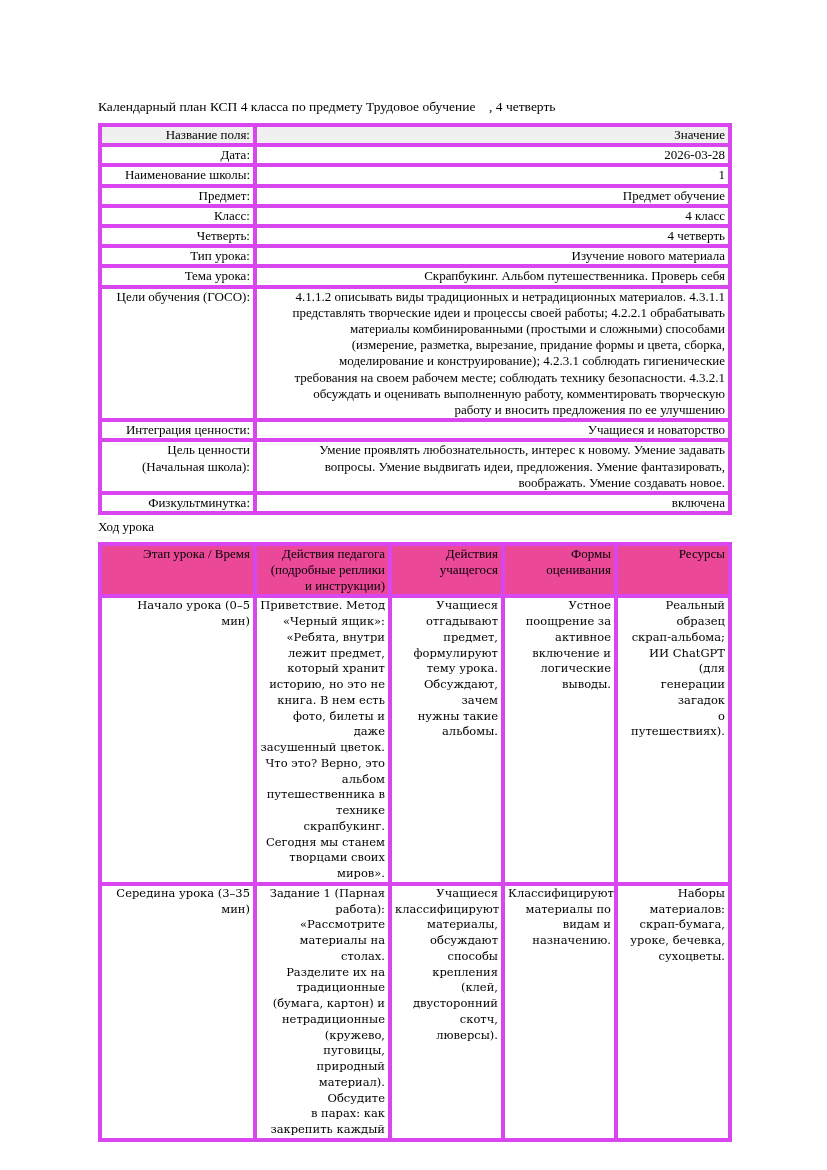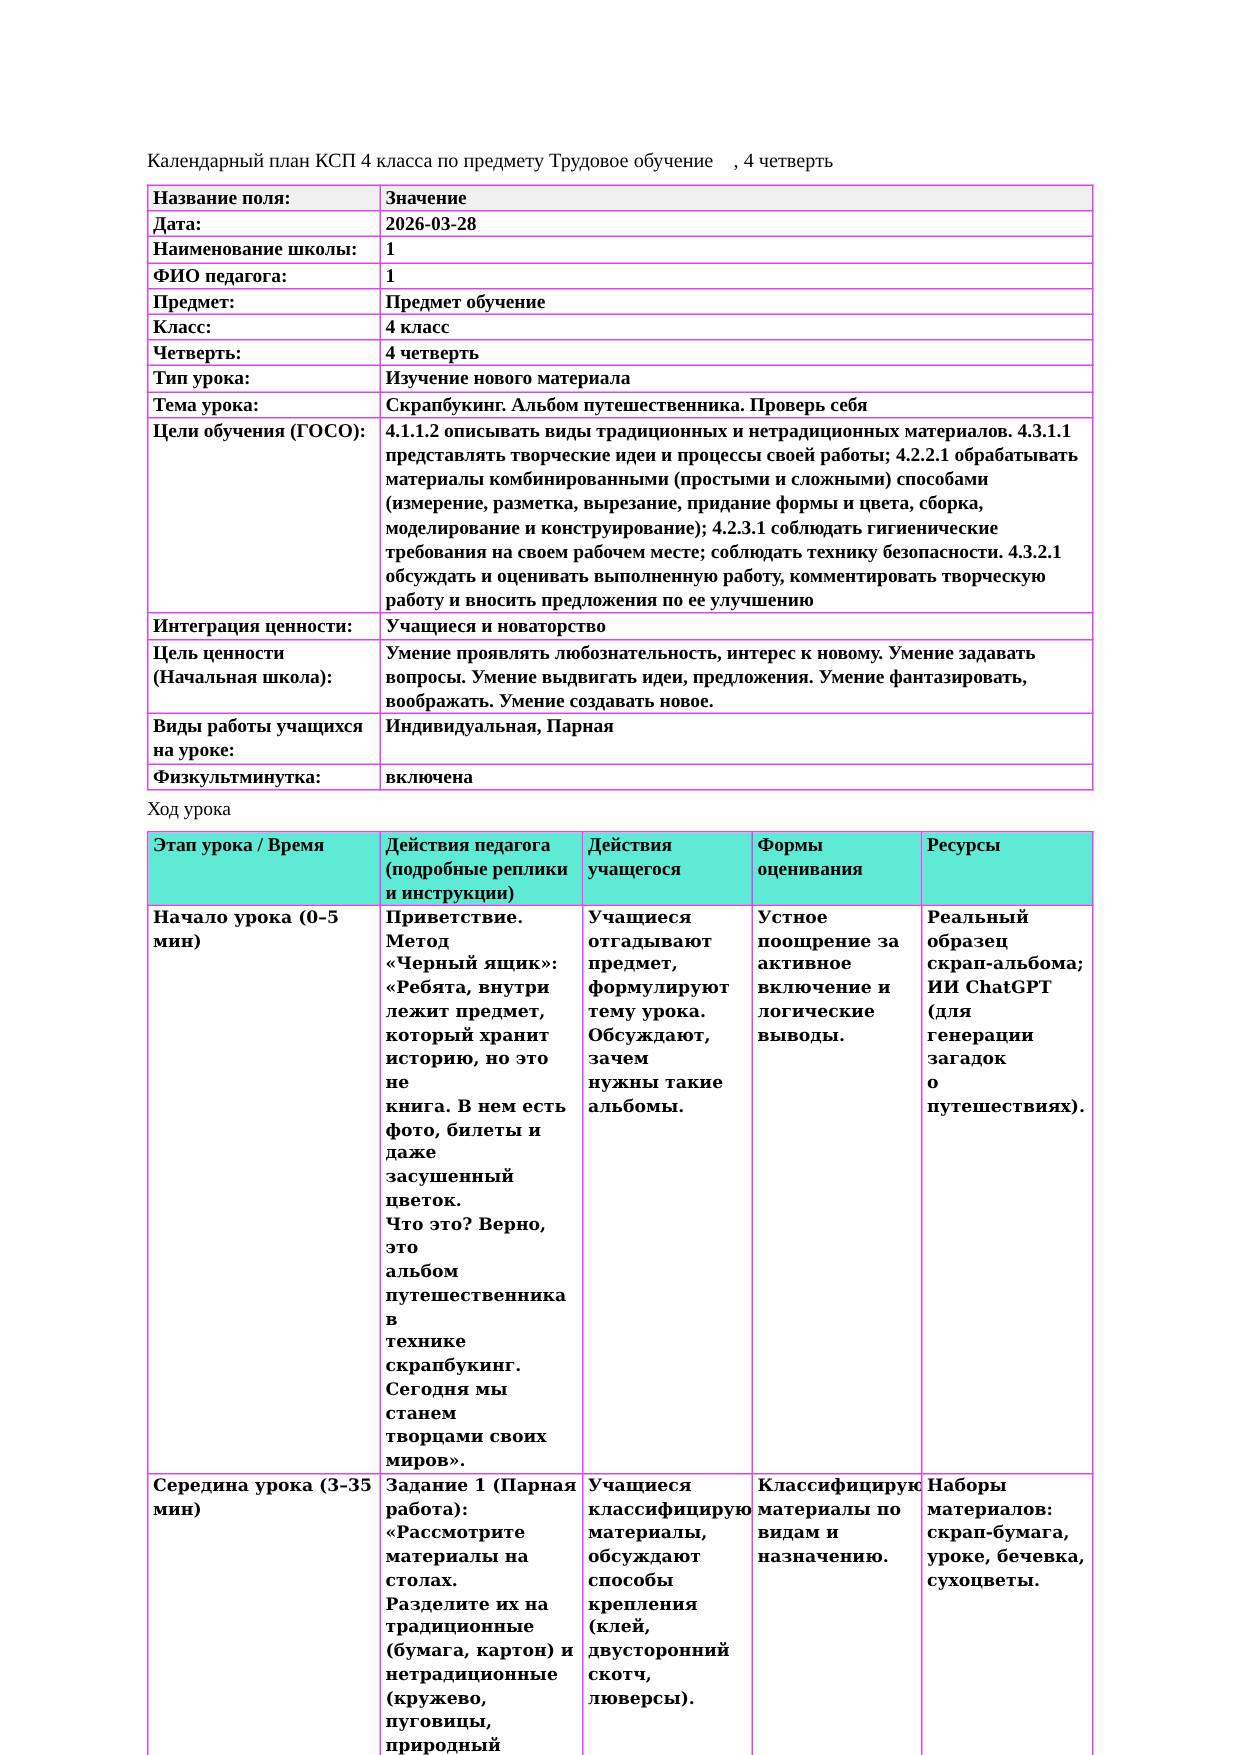--- a/index.html
+++ b/index.html
@@ -28,26 +28,26 @@
     white-space: pre;
     margin: 0 0 9px 0;
     font-weight: normal;
   }
   table {
     border-collapse: collapse;
     table-layout: fixed;
     width: 630px;
   }
   td, th {
-    border: 1px solid #d946ef;
+    border: 4px solid #d946ef;
     vertical-align: top;
-    text-align: left;
+    text-align: right;
     padding: 0 3px;
     white-space: pre-line;
-    font-weight: bold;
+    font-weight: normal;
     overflow: hidden;
   }
   .info-table td {
     font-family: "Liberation Serif", serif;
     font-size: 13px;
     line-height: 16.2px;
   }
   .info-table tr.head-row td {
     background: #f0f0f0;
   }
@@ -55,21 +55,21 @@
     font-family: "Liberation Serif", serif;
     font-size: 13px;
     line-height: 15px;
     margin: 4px 0 8px 0;
     font-weight: normal;
   }
   .lesson-table th {
     font-family: "Liberation Serif", serif;
     font-size: 13px;
     line-height: 16px;
-    background: #5eead4;
+    background: #ec4899;
   }
   .lesson-table td {
     font-family: "DejaVu Serif", serif;
     font-size: 11.5px;
     line-height: 15.75px;
   }
 </style>
 </head>
 <body>
 
@@ -90,24 +90,20 @@
         </tr>
         <tr>
           <td>Дата:</td>
           <td>2026-03-28</td>
         </tr>
         <tr>
           <td>Наименование школы:</td>
           <td>1</td>
         </tr>
         <tr>
-          <td>ФИО педагога:</td>
-          <td>1</td>
-        </tr>
-        <tr>
           <td>Предмет:</td>
           <td>Предмет обучение</td>
         </tr>
         <tr>
           <td>Класс:</td>
           <td>4 класс</td>
         </tr>
         <tr>
           <td>Четверть:</td>
           <td>4 четверть</td>
@@ -134,25 +130,20 @@
         <tr>
           <td>Интеграция ценности:</td>
           <td>Учащиеся и новаторство</td>
         </tr>
         <tr>
           <td>Цель ценности
 (Начальная школа):</td>
           <td>Умение проявлять любознательность, интерес к новому. Умение задавать
 вопросы. Умение выдвигать идеи, предложения. Умение фантазировать,
 воображать. Умение создавать новое.</td>
-        </tr>
-        <tr>
-          <td>Виды работы учащихся
-на уроке:</td>
-          <td>Индивидуальная, Парная</td>
         </tr>
         <tr>
           <td>Физкультминутка:</td>
           <td>включена</td>
         </tr>
       </tbody>
     </table>
 
     <p class="section-heading">Ход урока</p>
 

